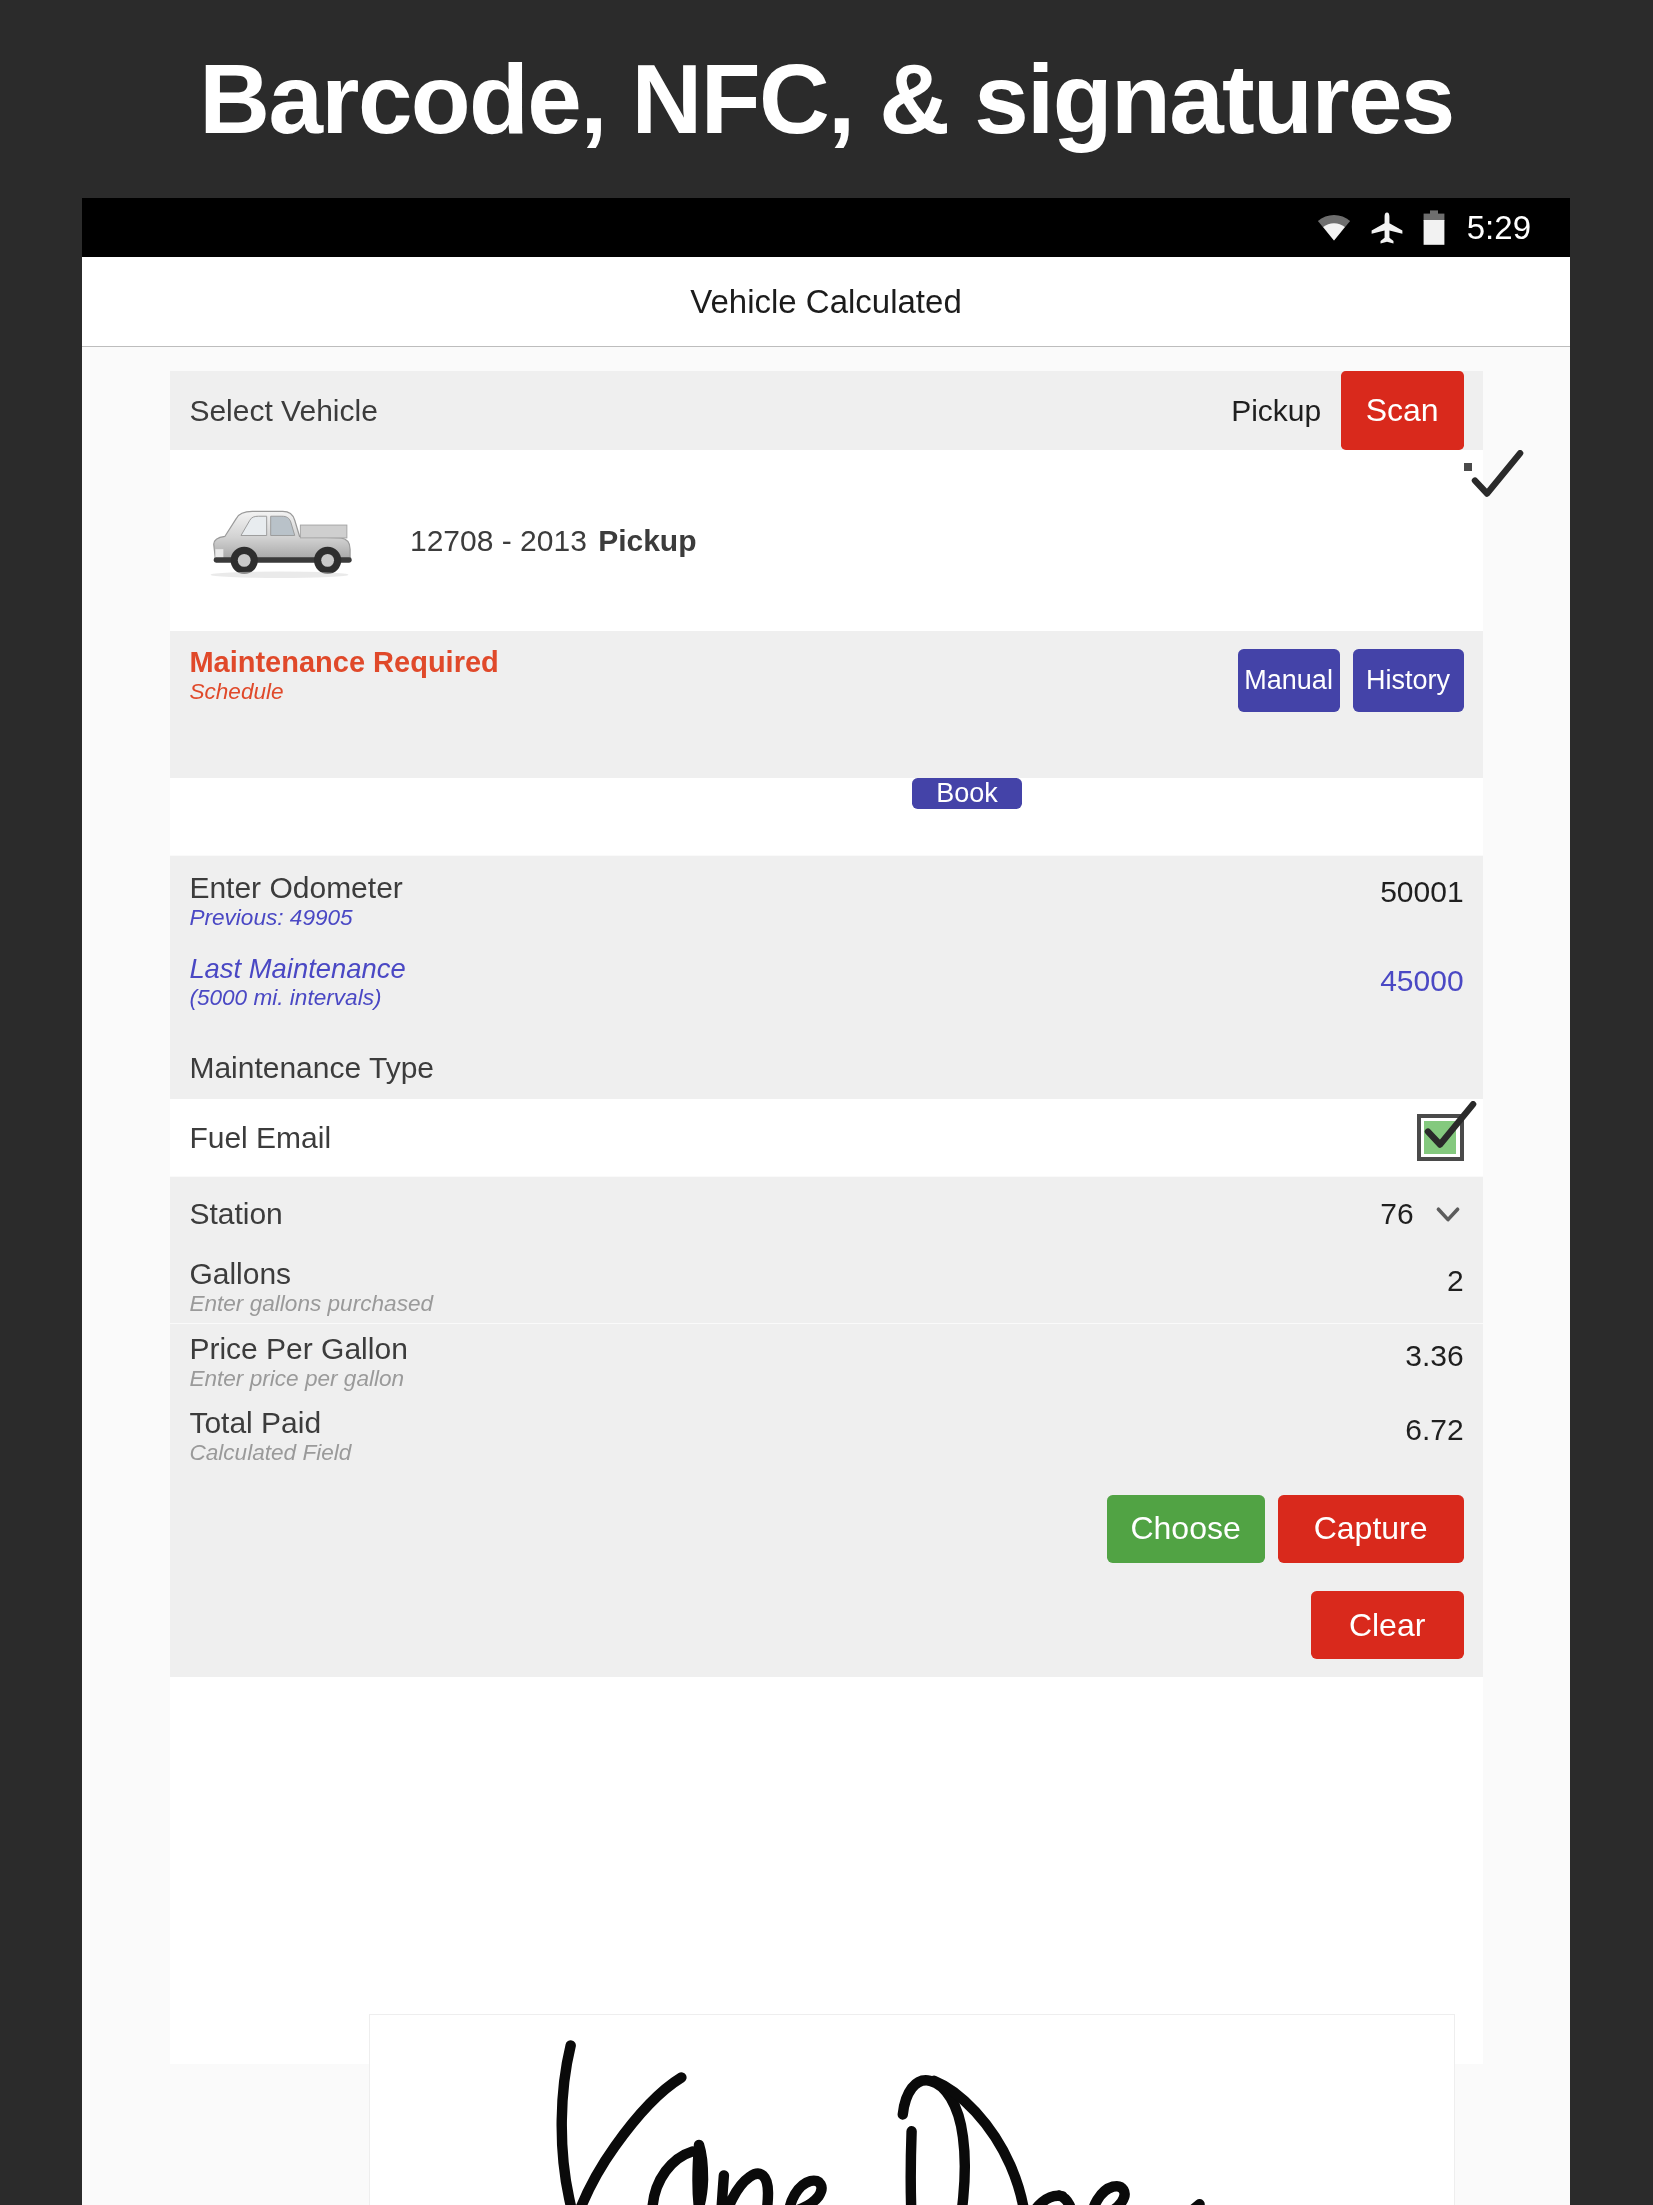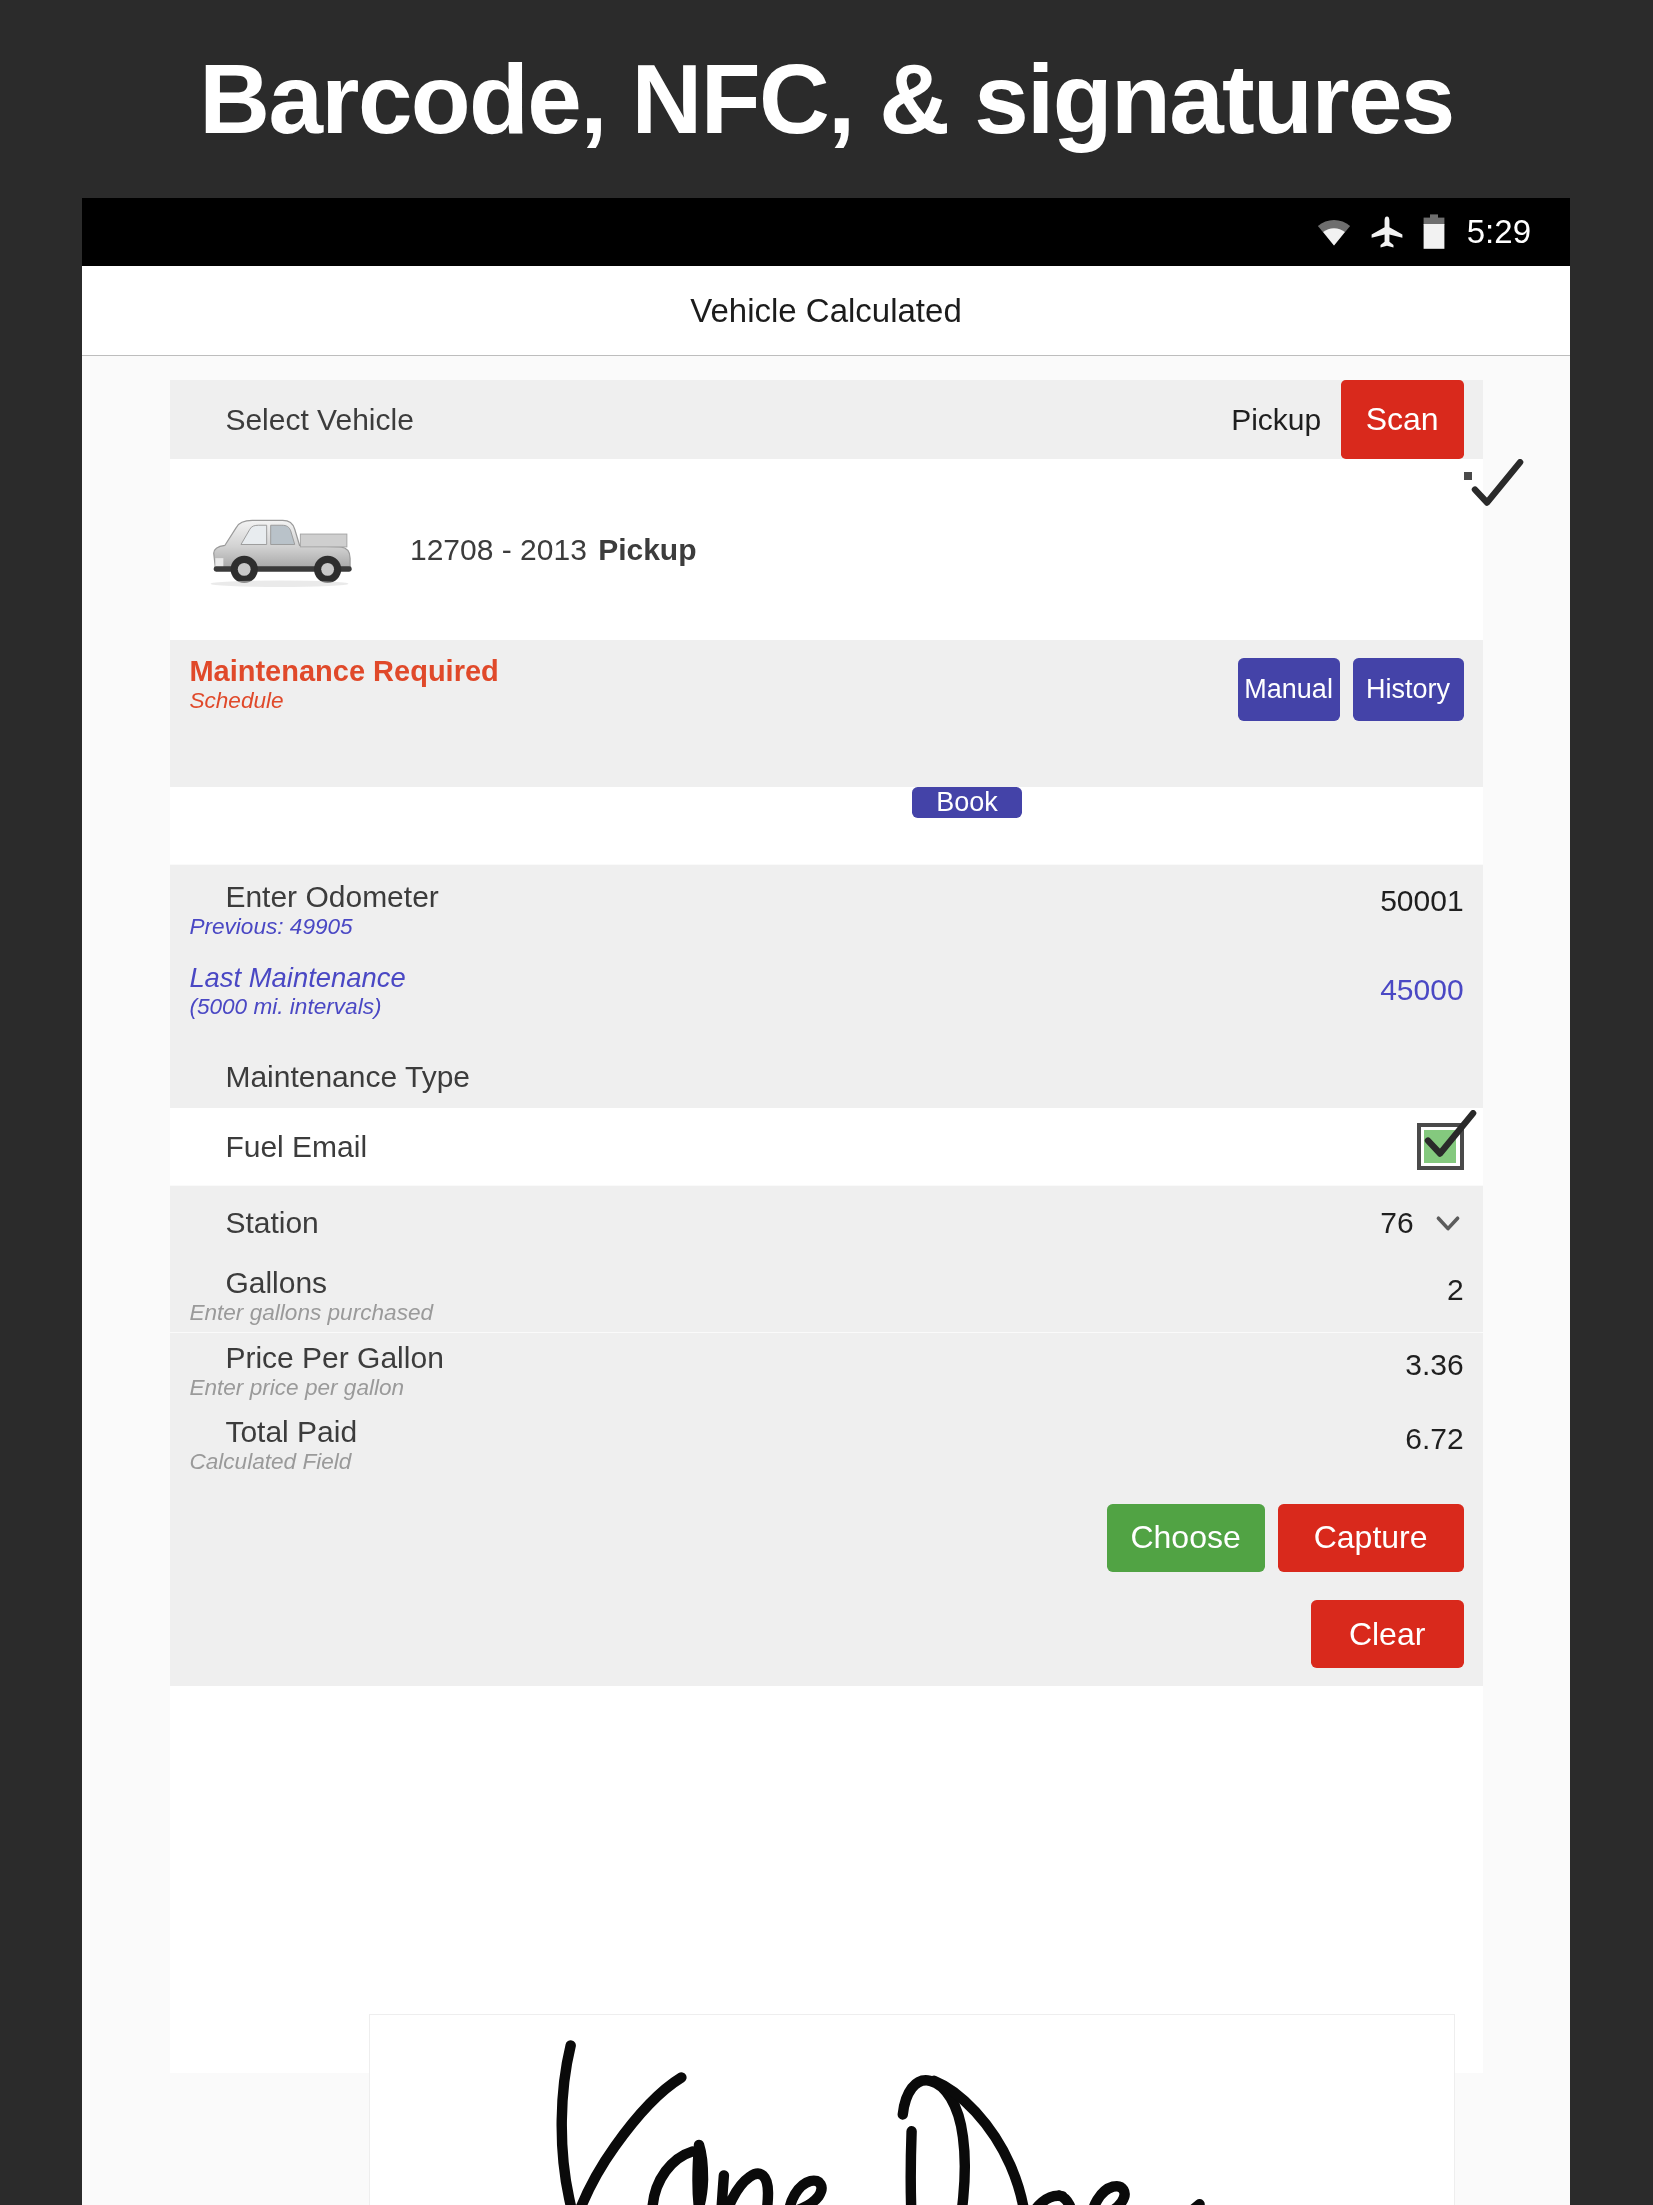--- a/index.html
+++ b/index.html
@@ -20,21 +20,21 @@
 
   
   .phone{
     position:absolute; left:82px; top:198px;
     width:1488px; height:2008px;
     background:#ffffff; overflow:hidden;
   }
 
   
   .statusbar{
-    height:68px; background:#000000;
+    height:59px; background:#000000;
     display:flex; align-items:center; justify-content:flex-end;
     padding-right:39px; gap:18px;
   }
   .sb-icon{ display:flex; align-items:center; }
   .sb-time{ color:#ffffff; font-size:33px; letter-spacing:0px; margin-left:3.2px;}
 
   
   .appbar{
     height:90px; background:#ffffff;
     display:flex; align-items:center; justify-content:center;
@@ -46,21 +46,21 @@
   .screen-body{ background:#fafafa; height:1858px; position:relative; }
 
   .card{
     position:absolute; left:88px; width:1313px;
   }
   .grey { background:#efefef; }
   .white{ background:#ffffff; }
 
   .row-pad{ padding:0 19.4px; }
 
-  .lbl-dark  { font-size:30px; color:#3c3c3c;margin-left:36px; }
+  .lbl-dark  { font-size:30px; color:#3c3c3c; }
   .lbl-small-i{ font-size:22.6px; font-style:italic; }
   .val-dark  { font-size:30px; color:#1f1f1f; }
 
   .purpleTxt { color:#4a48c4; }
   .orangeTxt { color:#e0492a; }
   .greyTxt   { color:#9a9a9a; }
 
   
   .btn{
     display:inline-flex; align-items:center; justify-content:center;

